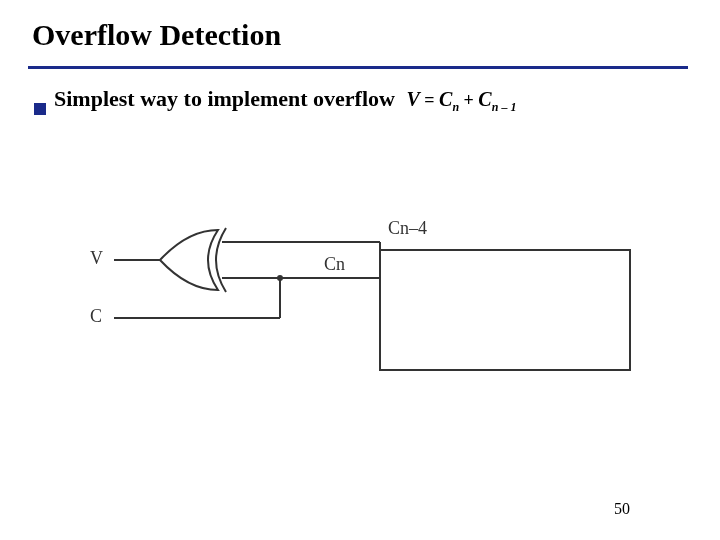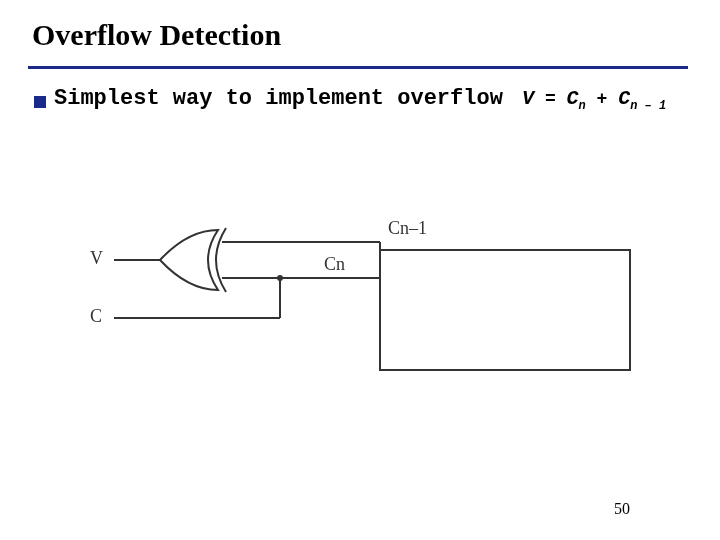--- a/index.html
+++ b/index.html
@@ -31,25 +31,24 @@
     top: 66px;
     width: 660px;
     height: 3px;
     background: #1a2a8a;
   }
   .bullet-row {
     position: absolute;
     left: 34px;
     top: 86px;
     display: flex;
-    align-items: center;
+    align-items: flex-end;
     gap: 8px;
     font-size: 22px;
     font-weight: bold;
-    font-family: Liberation Mono, monospace;
   }
   .bullet-square {
     width: 12px;
     height: 12px;
     background: #1a2a8a;
     margin-top: 6px;
     flex: 0 0 12px;
   }
   .bullet-text {
     white-space: nowrap;
@@ -132,18 +131,18 @@
 
       <line x1="34" y1="108" x2="200" y2="108" stroke="#333" stroke-width="2"></line>
       <line x1="200" y1="108" x2="200" y2="68" stroke="#333" stroke-width="2"></line>
       <circle cx="200" cy="68" r="3" fill="#333"></circle>
     </svg>
 
     
     <div class="dlabel" style="left:10px; top:38px;">V</div>
     <div class="dlabel" style="left:10px; top:96px;">C</div>
     <div class="dlabel" style="left:244px; top:44px;">Cn</div>
-    <div class="dlabel" style="left:308px; top:8px;">Cn–1</div>
+    <div class="dlabel" style="left:308px; top:8px;">Cn–4</div>
   </div>
 
   <div class="page-num">50</div>
 
 </div>
 
 </body></html>

